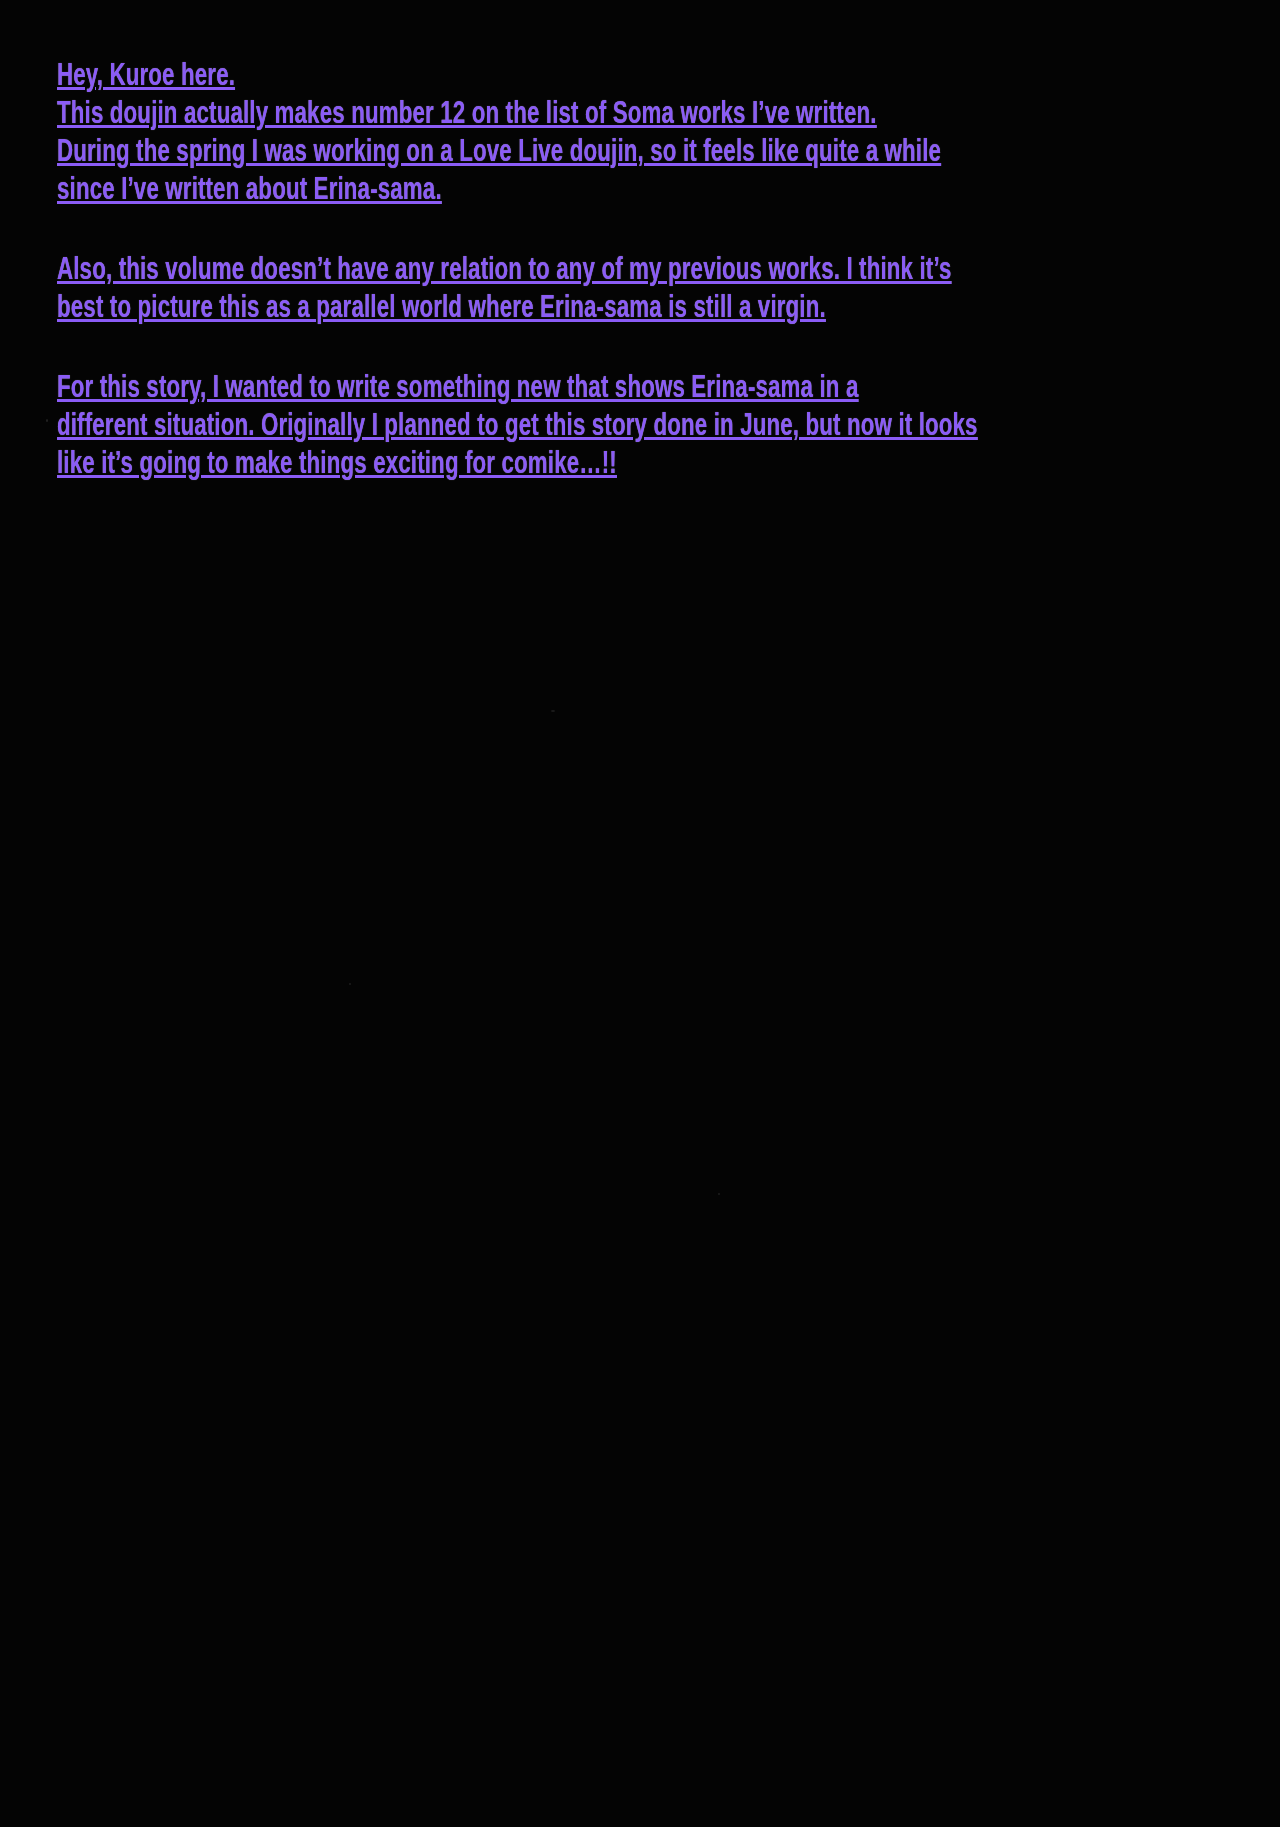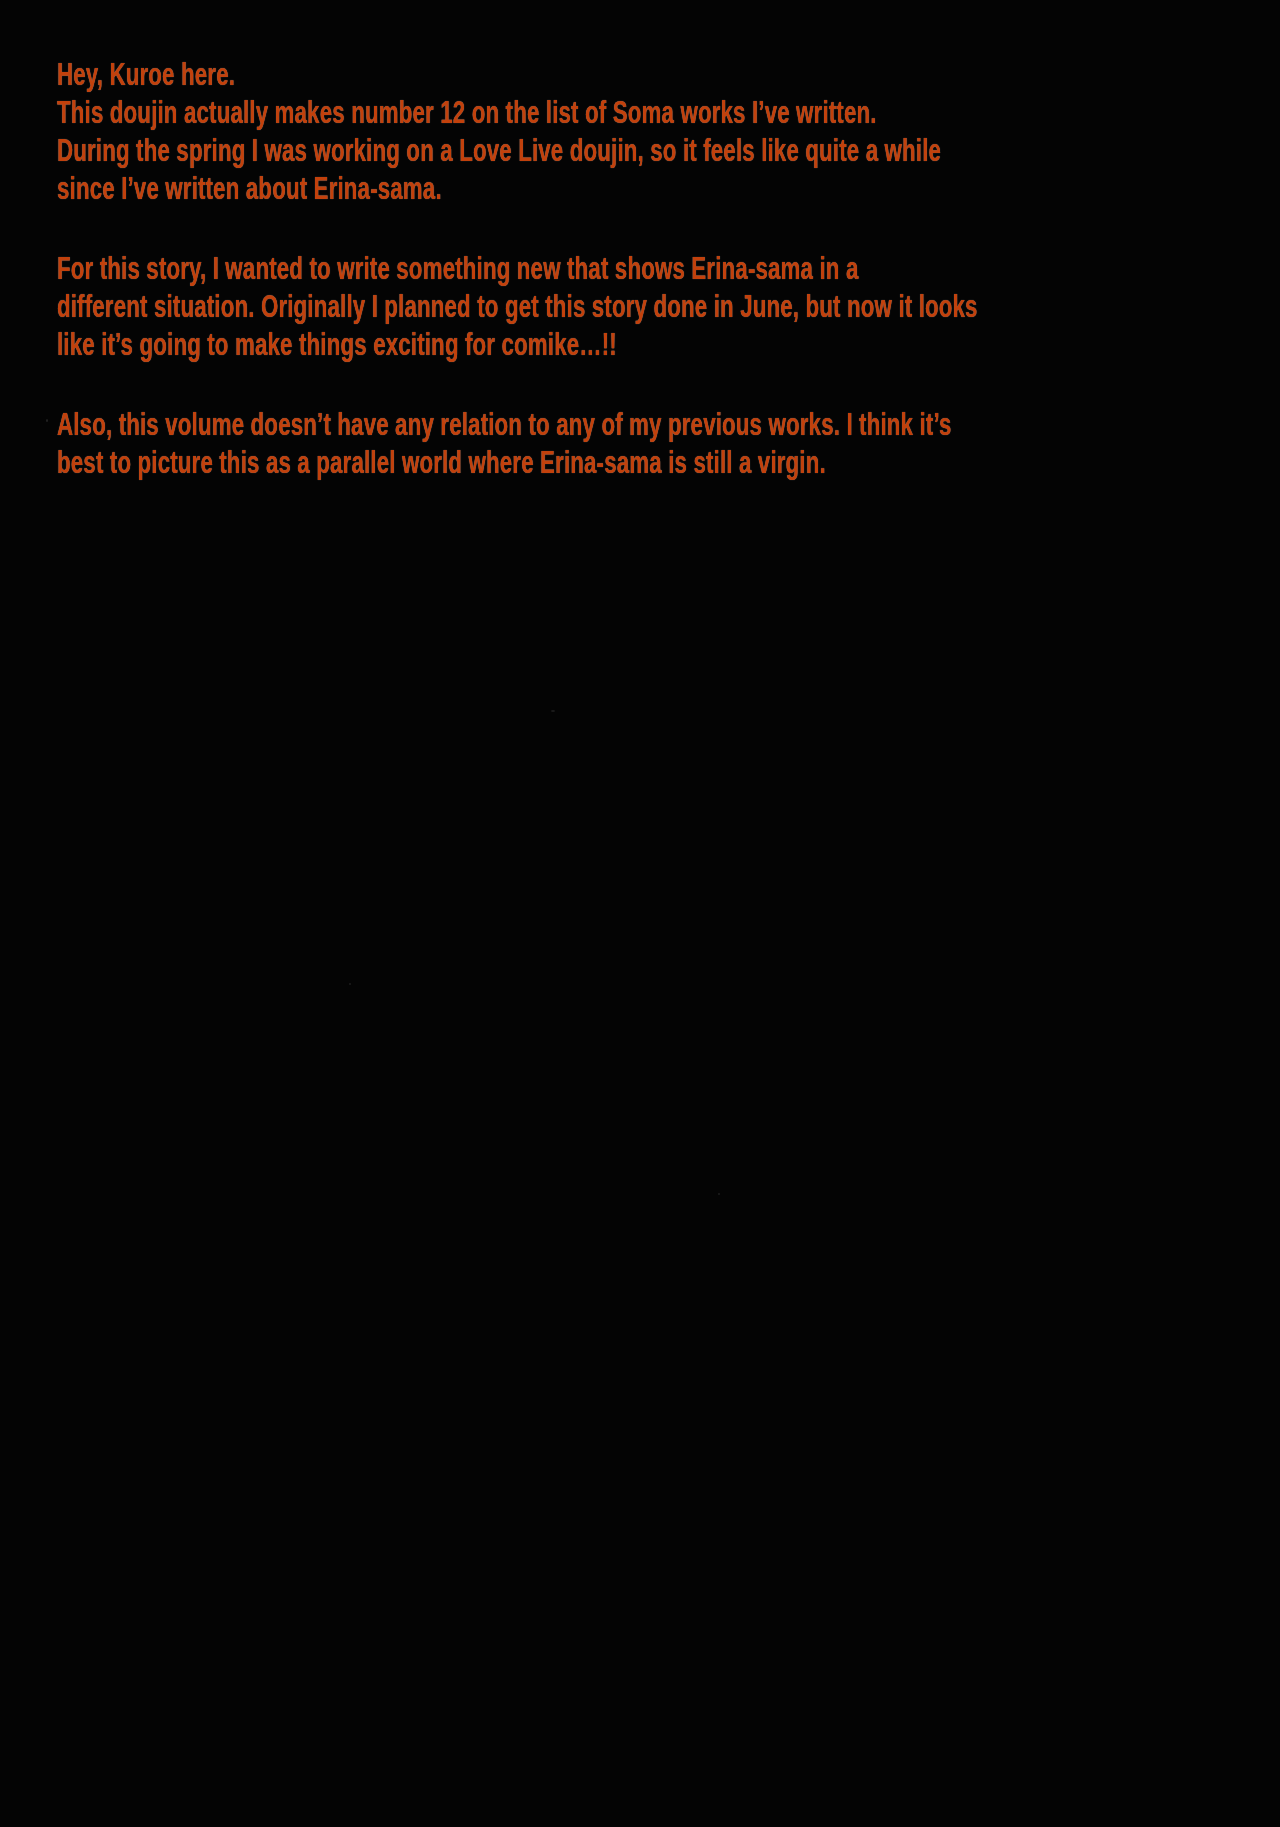--- a/index.html
+++ b/index.html
@@ -17,21 +17,22 @@
   .page {
     position: absolute;
     inset: 0;
     background: #040404;
   }
   .afterword {
     position: absolute;
     top: 56px;
     left: 57px;
     right: 30px;
-    color: #c2410c;
+    color: #8b5cf6;
+    text-decoration: underline;
   }
   .paragraph {
     margin: 0 0 42px 0;
   }
   .line {
     font-size: 31px;
     font-weight: bold;
     line-height: 38px;
     white-space: nowrap;
     letter-spacing: 0.2px;
@@ -57,28 +58,28 @@
   <div class="afterword">
 
     <div class="paragraph">
       <div class="line">Hey, Kuroe here.</div>
       <div class="line">This doujin actually makes number 12 on the list of Soma works I’ve written.</div>
       <div class="line">During the spring I was working on a Love Live doujin, so it feels like quite a while</div>
       <div class="line">since I’ve written about Erina-sama.</div>
     </div>
 
     <div class="paragraph">
+      <div class="line">Also, this volume doesn’t have any relation to any of my previous works. I think it’s</div>
+      <div class="line">best to picture this as a parallel world where Erina-sama is still a virgin.</div>
+    </div>
+
+    <div class="paragraph">
       <div class="line">For this story, I wanted to write something new that shows Erina-sama in a</div>
       <div class="line">different situation. Originally I planned to get this story done in June, but now it looks</div>
       <div class="line">like it’s going to make things exciting for comike…!!</div>
-    </div>
-
-    <div class="paragraph">
-      <div class="line">Also, this volume doesn’t have any relation to any of my previous works. I think it’s</div>
-      <div class="line">best to picture this as a parallel world where Erina-sama is still a virgin.</div>
     </div>
 
   </div>
 
   <div class="speck s1"></div>
   <div class="speck s2"></div>
   <div class="speck s3"></div>
   <div class="speck s4"></div>
 </div>
 

